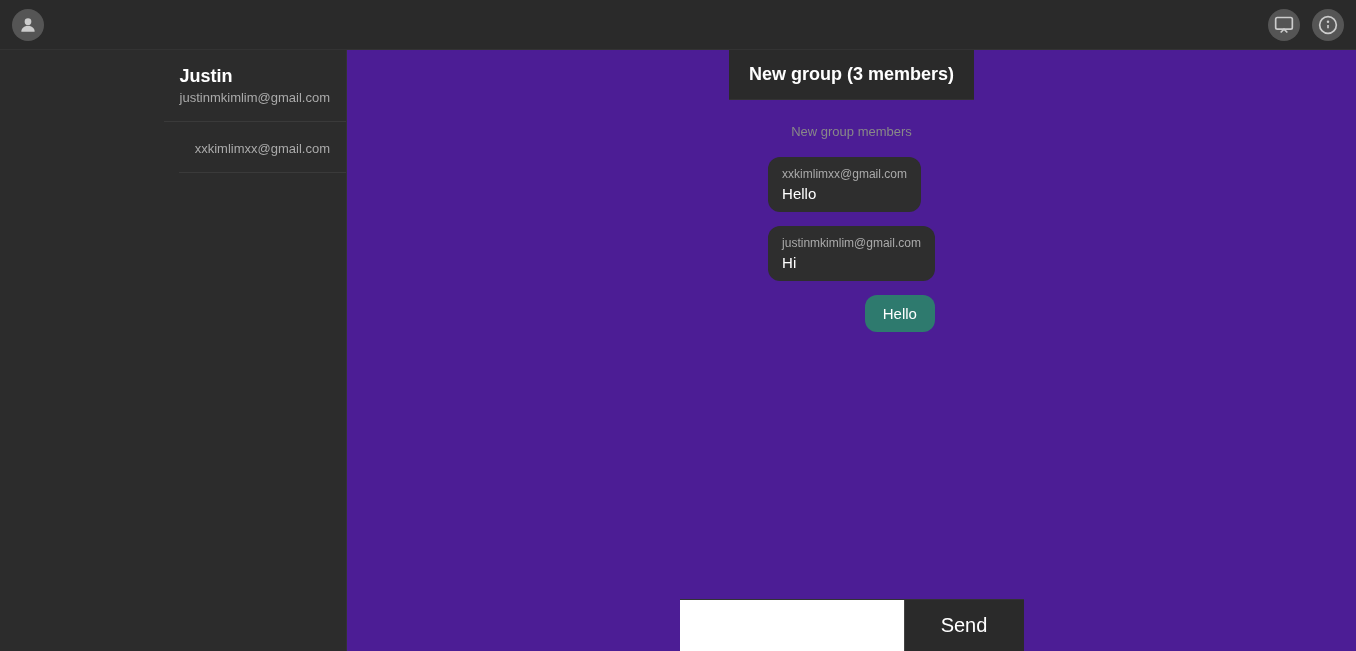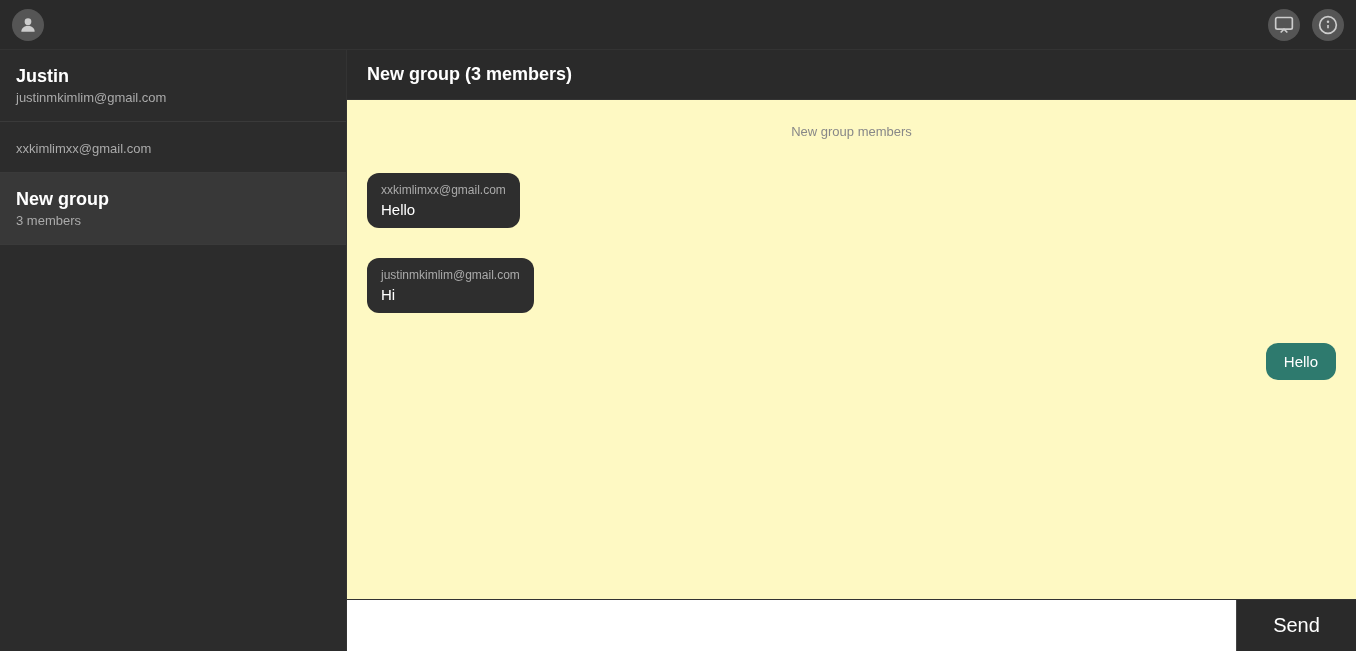--- a/index.html
+++ b/index.html
@@ -52,20 +52,21 @@
     }
 
     
     .sidebar {
       width: 347px;
       background: #2c2c2c;
       display: flex;
       flex-direction: column;
       flex-shrink: 0;
       border-right: 1px solid #333;
+      align-items: flex-end;
     }
     .sidebar-item {
       padding: 16px 16px;
       border-bottom: 1px solid #3a3a3a;
       cursor: pointer;
     }
     .sidebar-item.active {
       background: #383838;
     }
     .sidebar-item-name {
@@ -77,21 +78,22 @@
       font-size: 13px;
       color: #aaaaaa;
       margin-top: 3px;
     }
 
     
     .chat-area {
       flex: 1;
       display: flex;
       flex-direction: column;
-      background: #fef9c3;
+      background: #4c1d95;
+      align-items: center;
     }
 
     
     .chat-header {
       height: 50px;
       background: #2a2a2a;
       border-bottom: 1px solid #333;
       display: flex;
       align-items: center;
       padding: 0 20px;
@@ -103,21 +105,21 @@
       color: #ffffff;
     }
 
     
     .messages-area {
       flex: 1;
       padding: 20px;
       overflow-y: auto;
       display: flex;
       flex-direction: column;
-      gap: 30px;
+      gap: 14px;
       position: relative;
       border-radius: 21px;
     }
 
     
     .system-message {
       text-align: center;
       color: #888;
       font-size: 13px;
       margin: 4px 0;
@@ -218,24 +220,20 @@
 <div class="main-layout">
 
   <div class="sidebar">
     <div class="sidebar-item">
       <div class="sidebar-item-name">Justin</div>
       <div class="sidebar-item-sub">justinmkimlim@gmail.com</div>
     </div>
     <div class="sidebar-item">
       <div class="sidebar-item-sub">xxkimlimxx@gmail.com</div>
     </div>
-    <div class="sidebar-item active">
-      <div class="sidebar-item-name">New group</div>
-      <div class="sidebar-item-sub">3 members</div>
-    </div>
   </div>
 
   <div class="chat-area">
 
     <div class="chat-header">
       <div class="chat-title">New group (3 members)</div>
     </div>
 
     <div class="messages-area">
 

